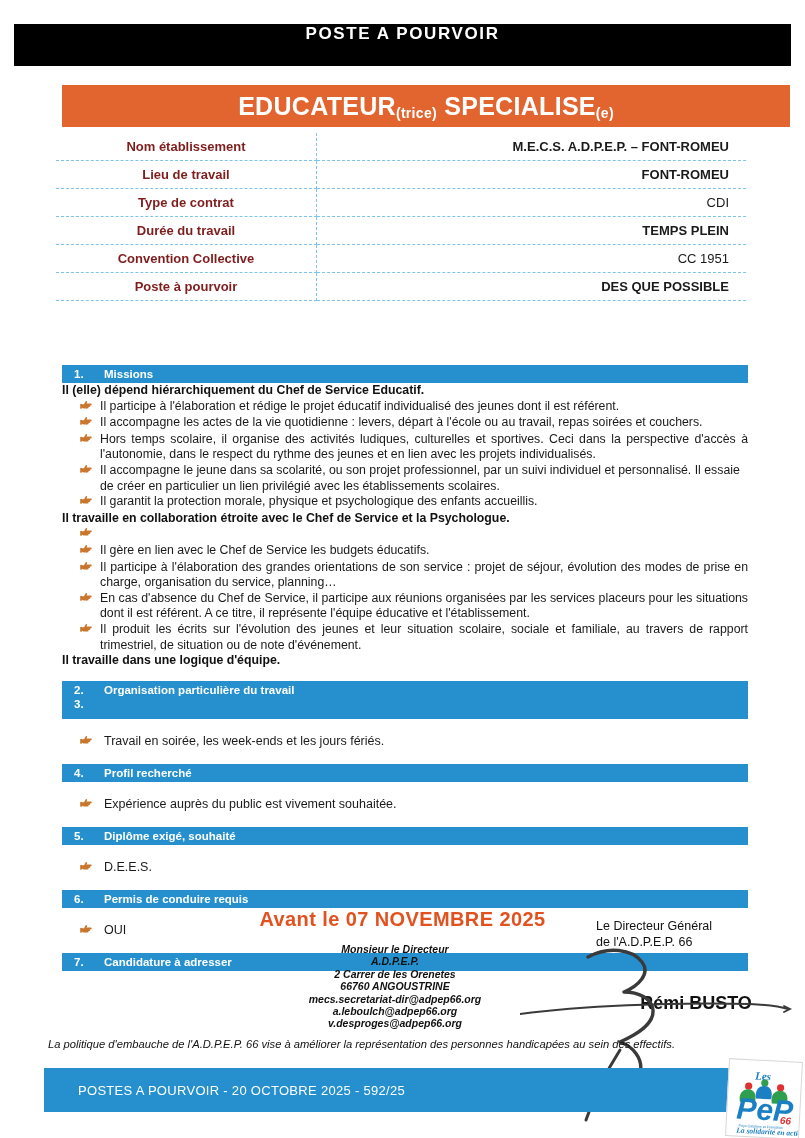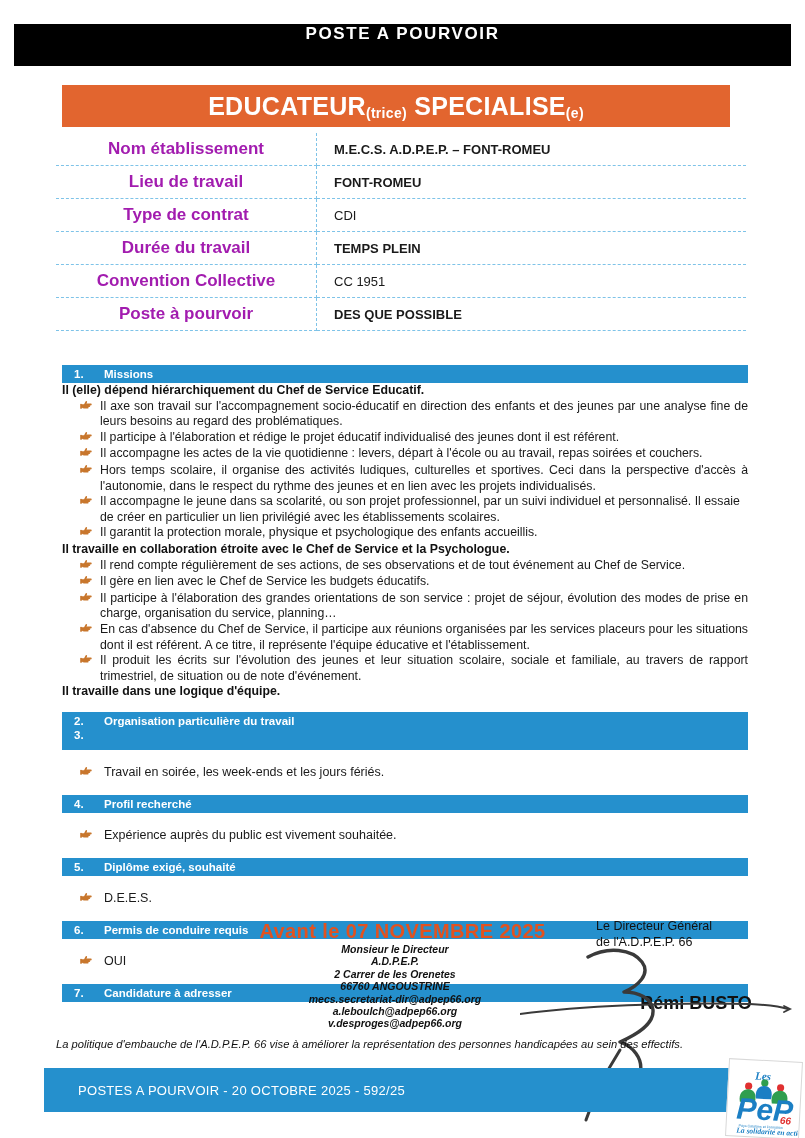--- a/index.html
+++ b/index.html
@@ -33,21 +33,21 @@
     font-size: 17px;
     font-weight: bold;
     letter-spacing: 1.6px;
   }
 
   
   .title-banner {
     position: absolute;
     left: 62px;
     top: 85px;
-    width: 668px;
+    width: 728px;
     height: 42px;
     background: #e2652f;
     display: flex;
     align-items: center;
     justify-content: center;
   }
   .title-banner .t-main {
     color: #ffffff;
     font-size: 25px;
     font-weight: bold;
@@ -72,28 +72,28 @@
   }
   .info-table td {
     padding: 0;
     border-bottom: 1px dashed #7ec3e8;
     vertical-align: middle;
   }
   .info-table tr:first-child td { border-top: none; }
   .info-table td.lbl {
     width: 252px;
     text-align: center;
-    color: #a21caf;
-    font-weight: bold;
-    font-size: 17px;
+    color: #7f1d1d;
+    font-weight: bold;
+    font-size: 13px;
     border-right: 1px dashed #7ec3e8;
     padding: 6px 4px;
   }
   .info-table td.val {
-    text-align: left;
+    text-align: right;
     padding: 6px 17px;
     font-size: 13px;
     color: #1a1a1a;
   }
   .row-big .lbl { font-size: 14.5px; padding: 13px 4px; }
   .row-big .val { font-size: 20px; font-weight: bold; padding: 13px 4px; }
   .v-big { font-size: 17px; font-weight: bold; }
   .v-orange { color: #e2521f; font-size: 16px; font-weight: bold; }
   .v-orange-lg { color: #e2521f; font-size: 17px; font-weight: bold; }
   .v-plain { font-size: 12.5px; }
@@ -159,21 +159,20 @@
   }
   .gap-md { height: 12px; }
 
   
   .deadline {
     position: absolute;
     left: 0;
     top: 908px;
     width: 805px;
     text-align: center;
-    margin-top: 12px;
   }
   .deadline .d-txt {
     color: #e2521f;
     font-size: 20px;
     font-weight: bold;
     letter-spacing: 0.4px;
   }
   .contact {
     position: absolute;
     left: 215px;
@@ -213,21 +212,21 @@
     left: 520px;
     top: 930px;
     width: 285px;
     height: 200px;
     pointer-events: none;
   }
 
   
   .disclaimer {
     position: absolute;
-    left: 56px;
+    left: 48px;
     top: 1038px;
     width: 700px;
     font-style: italic;
     font-size: 11.2px;
     color: #111;
     text-align: left;
   }
 
   
   .bottom-bar {
@@ -301,29 +300,20 @@
 </table>
 
 <div class="content">
 
   <div class="sec-head">
     <span class="num">1.</span><span>Missions</span>
   </div>
   <div class="body-block">
     <div class="ln bold">Il (elle) dépend hiérarchiquement du Chef de Service Educatif.</div>
 
-    <div class="bullet-ln">
-      <span class="hand">
-        <svg width="13" height="11" viewBox="0 0 13 11">
-            <path d="M1 4.2h3.1l1.3-2.5c.3-.6 1-.8 1.4-.5.4.3.4.8.2 1.2l-.6 1.2h4.3c.6 0 1 .4 1 .9s-.4.9-1 .9H9.4c.5.1.8.4.8.8 0 .5-.4.8-.9.8H8c.4.1.7.4.7.8 0 .5-.4.8-.9.8H4.1c-1 0-1.7-.4-2.3-1L1 8.4z" fill="#c8762c"></path>
-            <rect x="0.2" y="3.9" width="1.6" height="4.8" fill="#c8762c"></rect>
-          </svg>
-      </span>
-      <span class="btext">Il axe son travail sur l'accompagnement socio-éducatif en direction des enfants et des jeunes par une analyse fine de leurs besoins au regard des problématiques.</span>
-    </div>
 
     <div class="bullet-ln">
       <span class="hand">
         <svg width="13" height="11" viewBox="0 0 13 11">
             <path d="M1 4.2h3.1l1.3-2.5c.3-.6 1-.8 1.4-.5.4.3.4.8.2 1.2l-.6 1.2h4.3c.6 0 1 .4 1 .9s-.4.9-1 .9H9.4c.5.1.8.4.8.8 0 .5-.4.8-.9.8H8c.4.1.7.4.7.8 0 .5-.4.8-.9.8H4.1c-1 0-1.7-.4-2.3-1L1 8.4z" fill="#c8762c"></path>
             <rect x="0.2" y="3.9" width="1.6" height="4.8" fill="#c8762c"></rect>
           </svg>
       </span>
       <span class="btext nojust">Il participe à l'élaboration et rédige le projet éducatif individualisé des jeunes dont il est référent.</span>
     </div>
@@ -370,21 +360,20 @@
 
     <div class="ln bold">Il travaille en collaboration étroite avec le Chef de Service et la Psychologue.</div>
 
     <div class="bullet-ln">
       <span class="hand">
         <svg width="13" height="11" viewBox="0 0 13 11">
             <path d="M1 4.2h3.1l1.3-2.5c.3-.6 1-.8 1.4-.5.4.3.4.8.2 1.2l-.6 1.2h4.3c.6 0 1 .4 1 .9s-.4.9-1 .9H9.4c.5.1.8.4.8.8 0 .5-.4.8-.9.8H8c.4.1.7.4.7.8 0 .5-.4.8-.9.8H4.1c-1 0-1.7-.4-2.3-1L1 8.4z" fill="#c8762c"></path>
             <rect x="0.2" y="3.9" width="1.6" height="4.8" fill="#c8762c"></rect>
           </svg>
       </span>
-      <span class="btext nojust">Il rend compte régulièrement de ses actions, de ses observations et de tout événement au Chef de Service.</span>
     </div>
 
     <div class="bullet-ln">
       <span class="hand">
         <svg width="13" height="11" viewBox="0 0 13 11">
             <path d="M1 4.2h3.1l1.3-2.5c.3-.6 1-.8 1.4-.5.4.3.4.8.2 1.2l-.6 1.2h4.3c.6 0 1 .4 1 .9s-.4.9-1 .9H9.4c.5.1.8.4.8.8 0 .5-.4.8-.9.8H8c.4.1.7.4.7.8 0 .5-.4.8-.9.8H4.1c-1 0-1.7-.4-2.3-1L1 8.4z" fill="#c8762c"></path>
             <rect x="0.2" y="3.9" width="1.6" height="4.8" fill="#c8762c"></rect>
           </svg>
       </span>
       <span class="btext nojust">Il gère en lien avec le Chef de Service les budgets éducatifs.</span>

